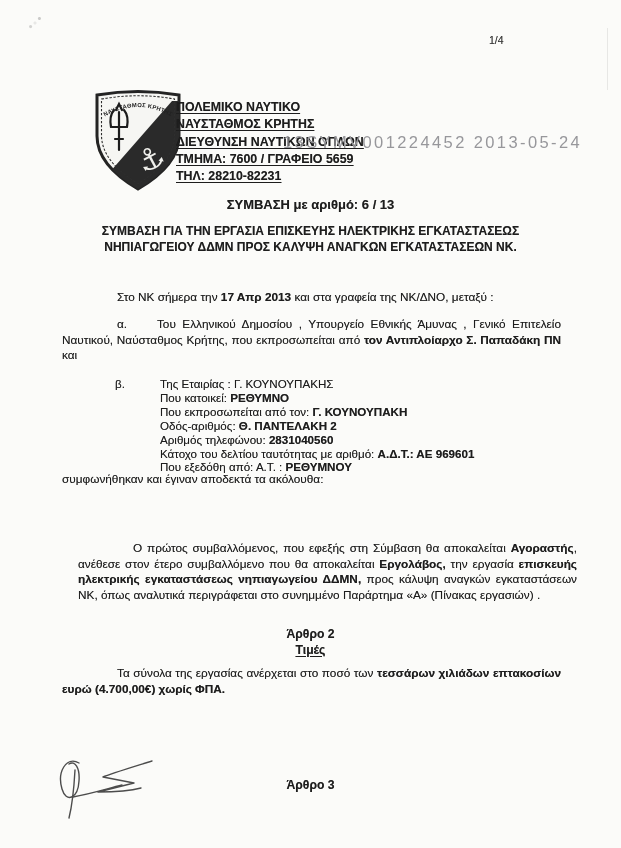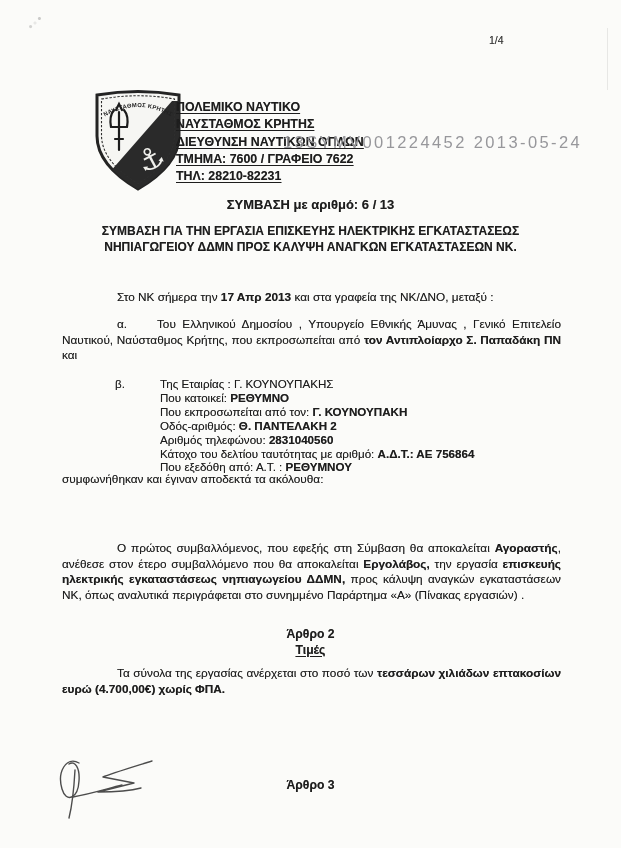--- a/index.html
+++ b/index.html
@@ -56,21 +56,21 @@
 
   .art-head{
     position:absolute;left:0;width:621px;text-align:center;
     font-size:12.2px;font-weight:700;line-height:15.6px;
   }
   .art-head .sub{text-decoration:underline;text-underline-offset:2px}
   .art1{top:499px}
   .art2{top:627px}
   .art3{top:778px}
 
-  .a1body{position:absolute;top:541px;left:62px;width:499px;text-align:justify;text-indent:55px}
+  .a1body{position:absolute;top:541px;left:78px;width:499px;text-align:justify;text-indent:55px}
   .a2body{position:absolute;top:666px;left:62px;width:499px;text-align:justify;text-indent:55px}
 
   .signature{position:absolute;top:748px;left:48px;width:120px;height:80px}
 
   .scan-line{position:absolute;left:607px;top:28px;width:1px;height:62px;background:rgba(0,0,0,.08)}
   .speck{position:absolute;left:24px;top:14px;width:22px;height:18px;
     background:
       radial-gradient(circle at 30% 70%, rgba(90,90,90,.25) 0 1px, transparent 2px),
       radial-gradient(circle at 70% 25%, rgba(90,90,90,.3) 0 1px, transparent 2px),
       radial-gradient(circle at 50% 50%, rgba(90,90,90,.12) 0 1px, transparent 2px);
@@ -111,21 +111,21 @@
     <path d="M13.5,13 Q50,6.5 86.5,13 L86.5,49 Q86.5,75.5 50,97.5 Q13.5,75.5 13.5,49 Z" fill="none" stroke="#2e2e2e" stroke-width="1.1" stroke-dasharray="2.4,1.6"></path>
     <text font-size="5.8" fill="#222" letter-spacing="0.3" font-weight="bold" font-family="'Liberation Sans',sans-serif">
       <textPath href="#arcTop" startOffset="50%" text-anchor="middle">ΝΑΥΣΤΑΘΜΟΣ ΚΡΗΤΗΣ</textPath>
     </text>
   </svg>
 
   <div class="hdr txt">
     <div>ΠΟΛΕΜΙΚΟ ΝΑΥΤΙΚΟ</div>
     <div>ΝΑΥΣΤΑΘΜΟΣ ΚΡΗΤΗΣ</div>
     <div>ΔΙΕΥΘΥΝΣΗ ΝΑΥΤΙΚΩΝ ΟΠΛΩΝ</div>
-    <div>ΤΜΗΜΑ: 7600 / ΓΡΑΦΕΙΟ 7622</div>
+    <div>ΤΜΗΜΑ: 7600 / ΓΡΑΦΕΙΟ 5659</div>
     <div>ΤΗΛ: 28210-82231</div>
   </div>
 
   <div class="watermark">13SYMV001224452 2013-05-24</div>
 
   <div class="title-num txt">ΣΥΜΒΑΣΗ με αριθμό: 6 / 13</div>
 
   <div class="subject txt">ΣΥΜΒΑΣΗ ΓΙΑ ΤΗΝ ΕΡΓΑΣΙΑ ΕΠΙΣΚΕΥΗΣ ΗΛΕΚΤΡΙΚΗΣ ΕΓΚΑΤΑΣΤΑΣΕΩΣ ΝΗΠΙΑΓΩΓΕΙΟΥ ΔΔΜΝ ΠΡΟΣ ΚΑΛΥΨΗ ΑΝΑΓΚΩΝ ΕΓΚΑΤΑΣΤΑΣΕΩΝ ΝΚ.</div>
 
   <p class="intro para txt"><span>Στο ΝΚ σήμερα την </span><span class="b">17 Απρ 2013</span><span> και στα γραφεία της ΝΚ/ΔΝΟ, μεταξύ :</span></p>
@@ -133,21 +133,21 @@
   <p class="party-a para txt"><span>α.   Του Ελληνικού Δημοσίου , Υπουργείο Εθνικής Άμυνας , Γενικό Επιτελείο Ναυτικού, Ναύσταθμος Κρήτης, που εκπροσωπείται από </span><span class="b">τον Αντιπλοίαρχο Σ. Παπαδάκη ΠΝ</span><span> και</span></p>
 
   <div class="party-b txt">
     <div class="marker">β.</div>
     <div class="lines">
       <div><span>Της Εταιρίας :  Γ. ΚΟΥΝΟΥΠΑΚΗΣ</span></div>
       <div><span>Που κατοικεί: </span><span class="b">ΡΕΘΥΜΝΟ</span></div>
       <div><span>Που  εκπροσωπείται από τον: </span><span class="b">Γ.  ΚΟΥΝΟΥΠΑΚΗ</span></div>
       <div><span>Οδός-αριθμός: </span><span class="b">Θ. ΠΑΝΤΕΛΑΚΗ 2</span></div>
       <div><span>Αριθμός τηλεφώνου: </span><span class="b">2831040560</span></div>
-      <div><span>Κάτοχο του δελτίου ταυτότητας με αριθμό: </span><span class="b">Α.Δ.Τ.: ΑΕ 756864</span></div>
+      <div><span>Κάτοχο του δελτίου ταυτότητας με αριθμό: </span><span class="b">Α.Δ.Τ.: ΑΕ 969601</span></div>
       <div><span>Που εξεδόθη από: Α.Τ. : </span><span class="b">ΡΕΘΥΜΝΟΥ</span></div>
     </div>
   </div>
 
   <div class="agree txt">συμφωνήθηκαν και έγιναν αποδεκτά τα ακόλουθα:</div>
 
   <p class="a1body para txt"><span>Ο πρώτος συμβαλλόμενος, που εφεξής στη  Σύμβαση θα αποκαλείται </span><span class="b">Αγοραστής</span><span>, ανέθεσε στον έτερο συμβαλλόμενο που θα αποκαλείται </span><span class="b">Εργολάβος,</span><span> την εργασία </span><span class="b">επισκευής ηλεκτρικής εγκαταστάσεως νηπιαγωγείου ΔΔΜΝ,</span><span> προς κάλυψη αναγκών εγκαταστάσεων ΝΚ, όπως αναλυτικά περιγράφεται στο συνημμένο Παράρτημα «Α» (Πίνακας εργασιών) .</span></p>
 
   <div class="art-head art2 txt">
     <div>Άρθρο 2</div>

